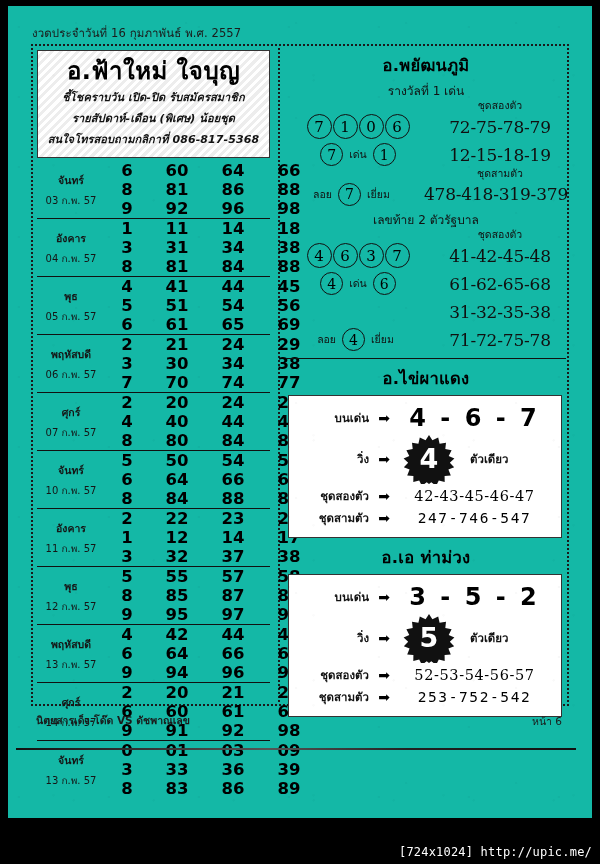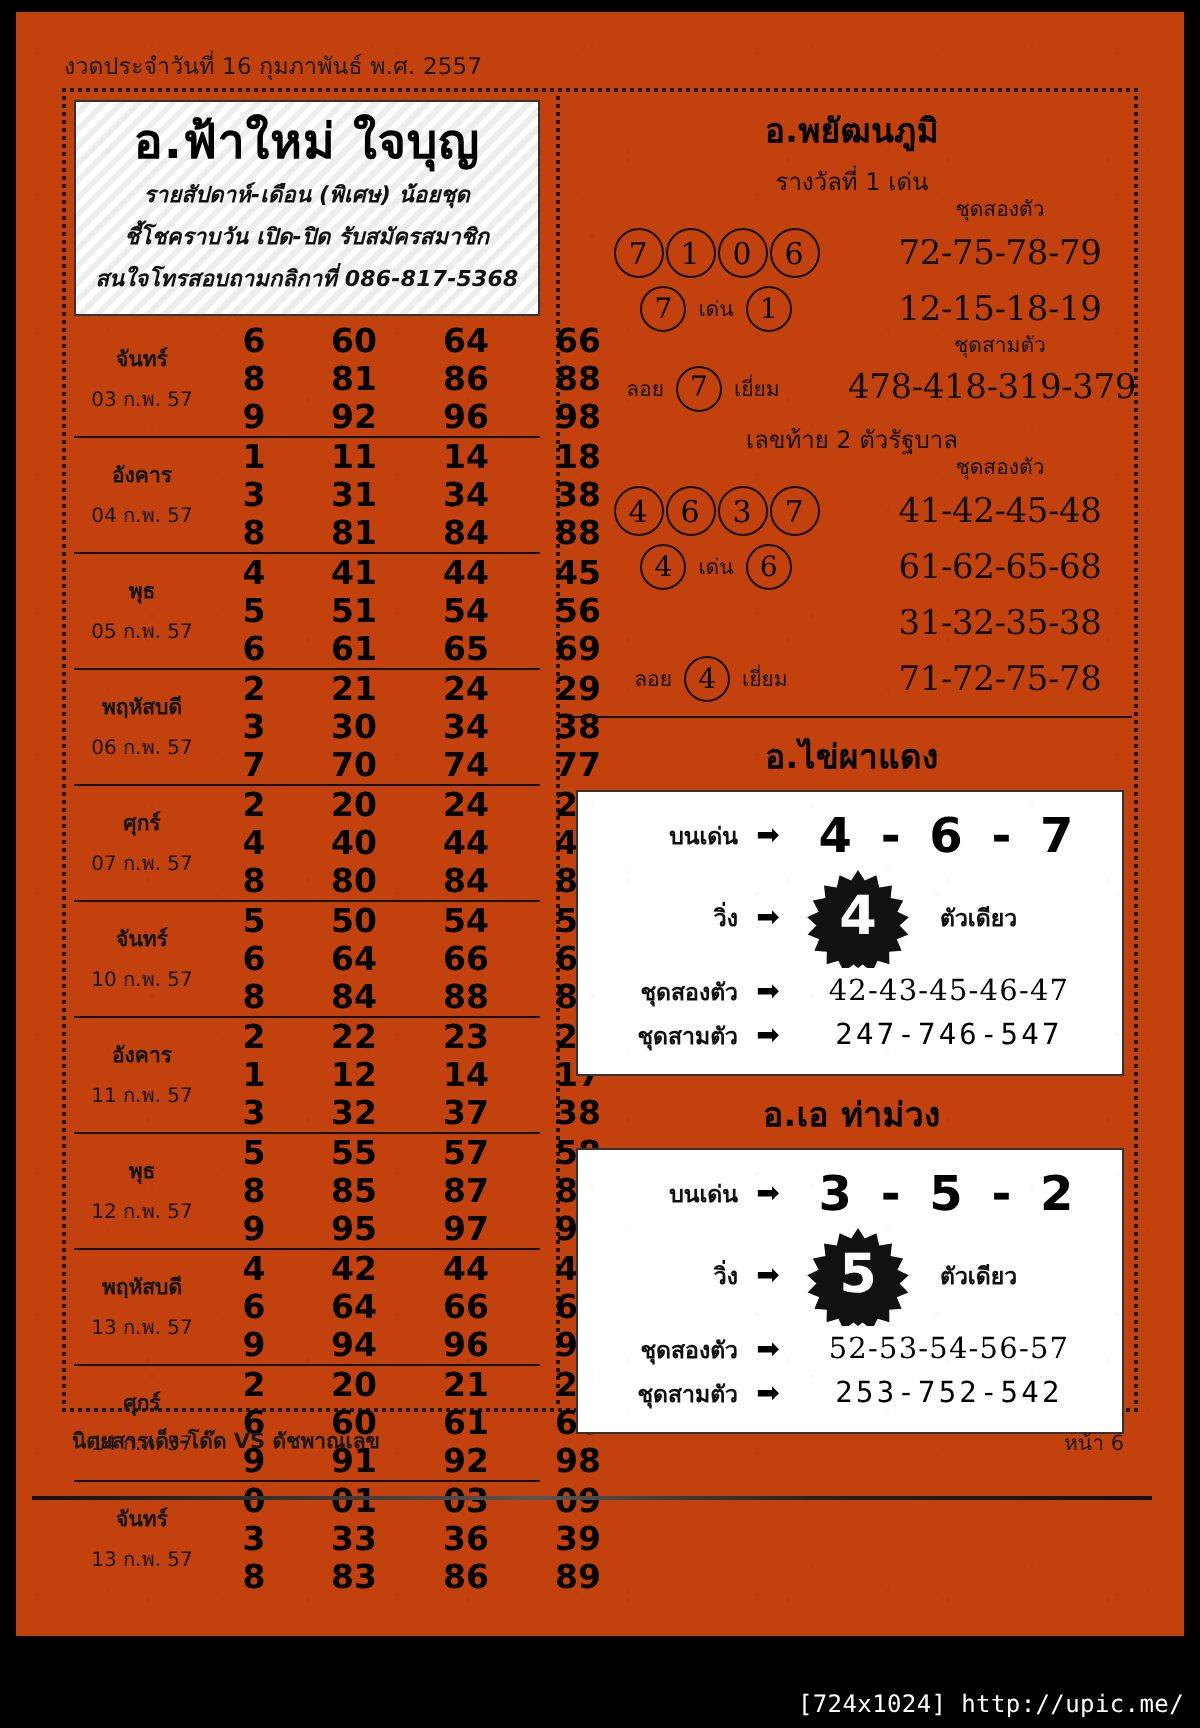--- a/index.html
+++ b/index.html
@@ -20,21 +20,21 @@
     width: 600px;
     height: 864px;
     background: #000;
   }
   #paper {
     position: absolute;
     left: 8px;
     top: 6px;
     width: 584px;
     height: 812px;
-    background: #c2410c;
+    background: #14b8a6;
     overflow: hidden;
   }
 
   
   #paper::after {
     content: "";
     position: absolute;
     inset: 0;
     pointer-events: none;
     background:
@@ -396,22 +396,22 @@
 
     <div class="issue-line">งวดประจำวันที่ 16 กุมภาพันธ์ พ.ศ. 2557</div>
 
     <div id="frame"></div>
     <div class="vdiv"></div>
 
     <div id="colL">
 
       <div class="masthead">
         <div class="brand">อ.ฟ้าใหม่ ใจบุญ</div>
+        <div class="sub">ชี้โชคราบวัน เปิด-ปิด รับสมัครสมาชิก</div>
         <div class="sub">รายสัปดาห์-เดือน (พิเศษ) น้อยชุด</div>
-        <div class="sub">ชี้โชคราบวัน เปิด-ปิด รับสมัครสมาชิก</div>
         <div class="sub">สนใจโทรสอบถามกลิกาที่ 086-817-5368</div>
       </div>
 
       <table class="tbl">
         <tbody id="tbody">
             <tr class="grp">
               <td class="daycell">
                 <span class="dname">จันทร์</span>
                 <span class="ddate">03 ก.พ. 57</span>
               </td>

